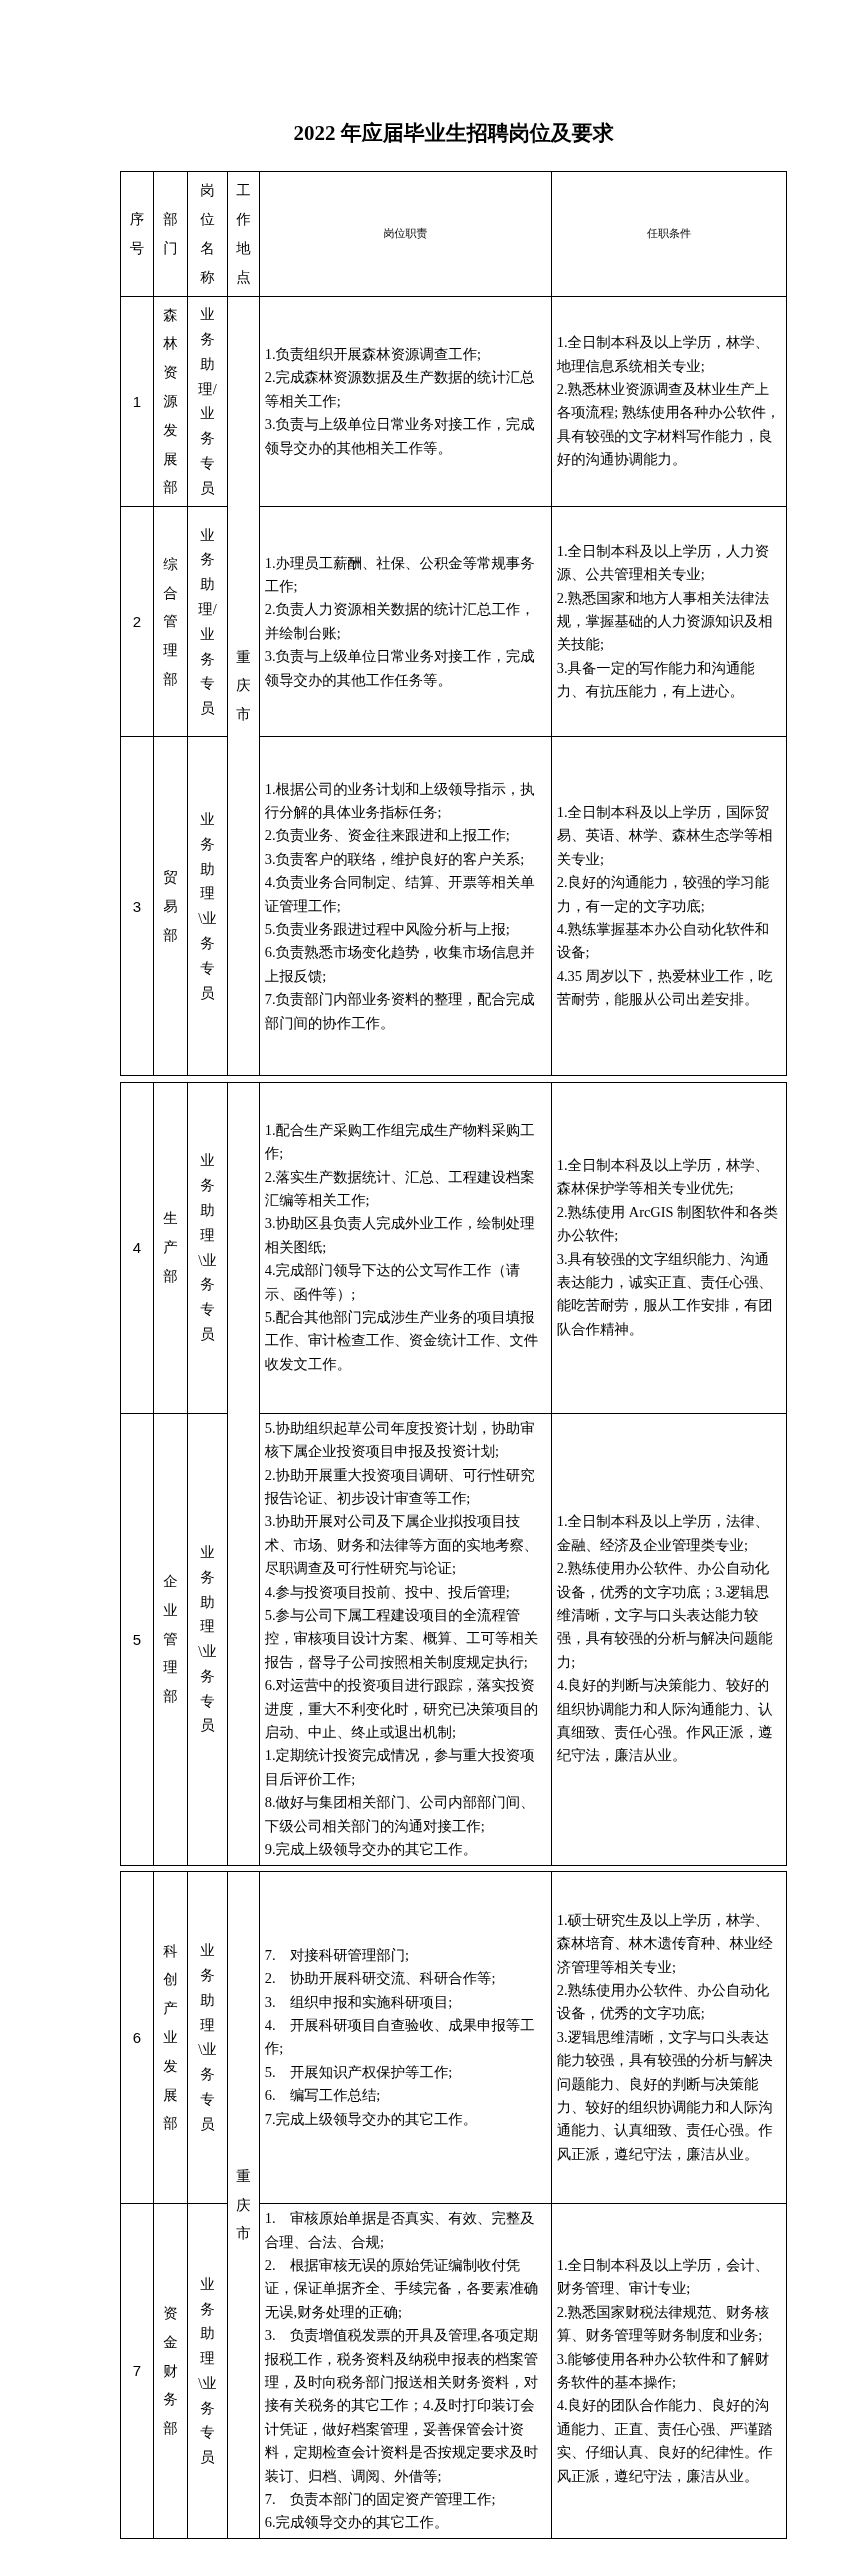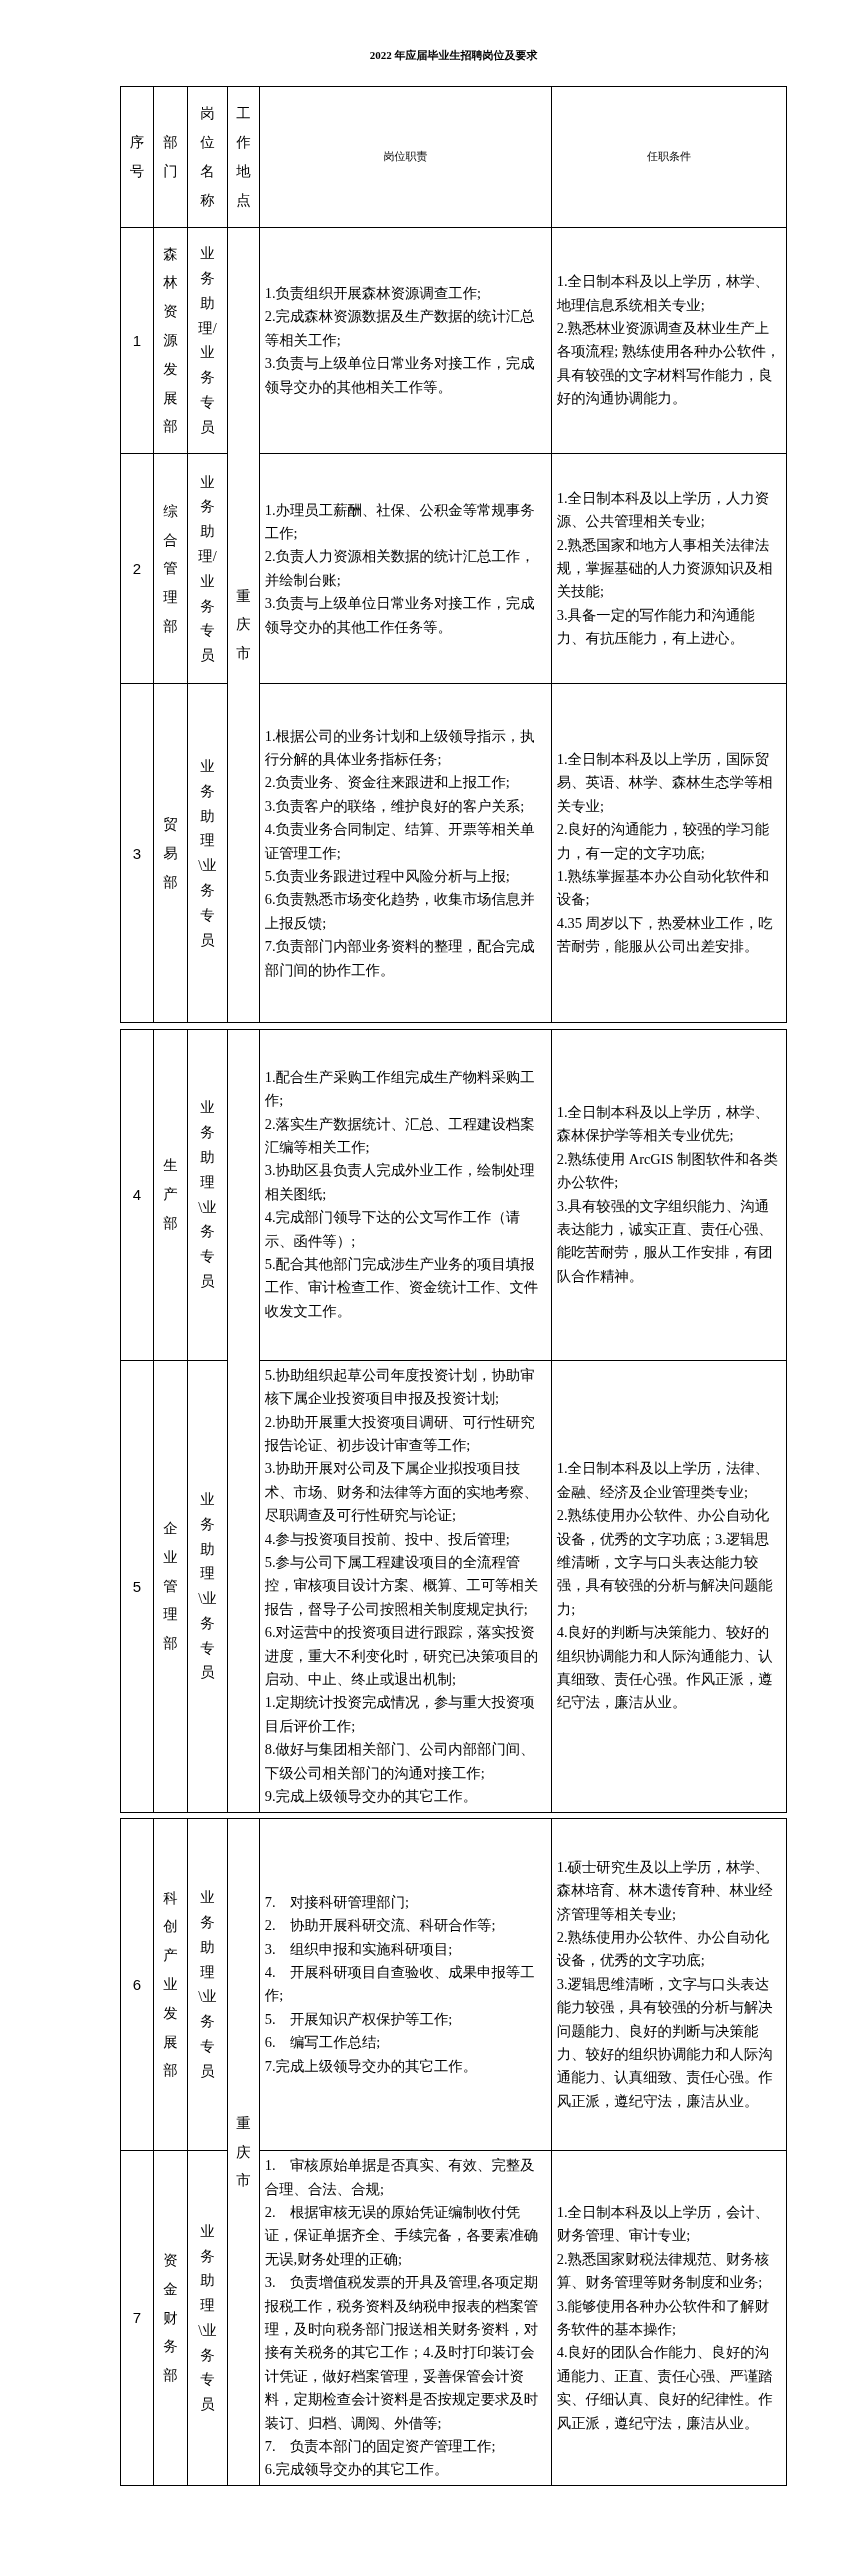--- a/index.html
+++ b/index.html
@@ -3,23 +3,23 @@
 <meta charset="utf-8">
 <style>
   html,body{margin:0;padding:0;background:#ffffff;}
   body{
     width:844px;height:2576px;position:relative;
     color:#000;
     font-family:"Liberation Serif","DejaVu Serif",serif;
   }
   .doc{position:absolute;left:120px;top:0;width:667px;}
   .title{
-    padding-top:48px;
+    padding-top:120px;
     text-align:center;
-    font-size:11px;
+    font-size:21px;
     font-weight:bold;
     line-height:1.3;
   }
   .tbl{
     border-collapse:collapse;
     table-layout:fixed;
     width:667px;
   }
   .tbl.first{margin-top:24px;}
   .tbl.cont{margin-top:5.3px;}
@@ -29,21 +29,21 @@
     vertical-align:middle;
     font-size:14.4px;
     font-weight:normal;
   }
   
   .hdr td{height:118px;text-align:center;}
   .hdr .h-label{font-size:11px;}
   
   .v-text{
     width:1.5em;
-    margin:12px auto;
+    margin:4px auto;
     word-break:break-all;
     text-align:center;
     line-height:2.0;
   }
   .v-text.pos{line-height:1.72;}
   
   .num-cell{
     text-align:center;
     font-family:"Liberation Sans","DejaVu Sans",sans-serif;
     font-size:15px;
@@ -146,21 +146,21 @@
               <div class="item">2.负责业务、资金往来跟进和上报工作;</div>
               <div class="item">3.负责客户的联络，维护良好的客户关系;</div>
               <div class="item">4.负责业务合同制定、结算、开票等相关单证管理工作;</div>
               <div class="item">5.负责业务跟进过程中风险分析与上报;</div>
               <div class="item">6.负责熟悉市场变化趋势，收集市场信息并上报反馈;</div>
               <div class="item">7.负责部门内部业务资料的整理，配合完成部门间的协作工作。</div>
             </td>
             <td class="text-cell">
               <div class="item">1.全日制本科及以上学历，国际贸易、英语、林学、森林生态学等相关专业;</div>
               <div class="item">2.良好的沟通能力，较强的学习能力，有一定的文字功底;</div>
-              <div class="item">1.熟练掌握基本办公自动化软件和设备;</div>
+              <div class="item">4.熟练掌握基本办公自动化软件和设备;</div>
               <div class="item">4.35 周岁以下，热爱林业工作，吃苦耐劳，能服从公司出差安排。</div>
             </td>
           </tr>
         </tbody>
       </table>
       <table class="tbl cont">
         <colgroup>
           <col style="width: 33px;">
           <col style="width: 34px;">
           <col style="width: 40px;">

